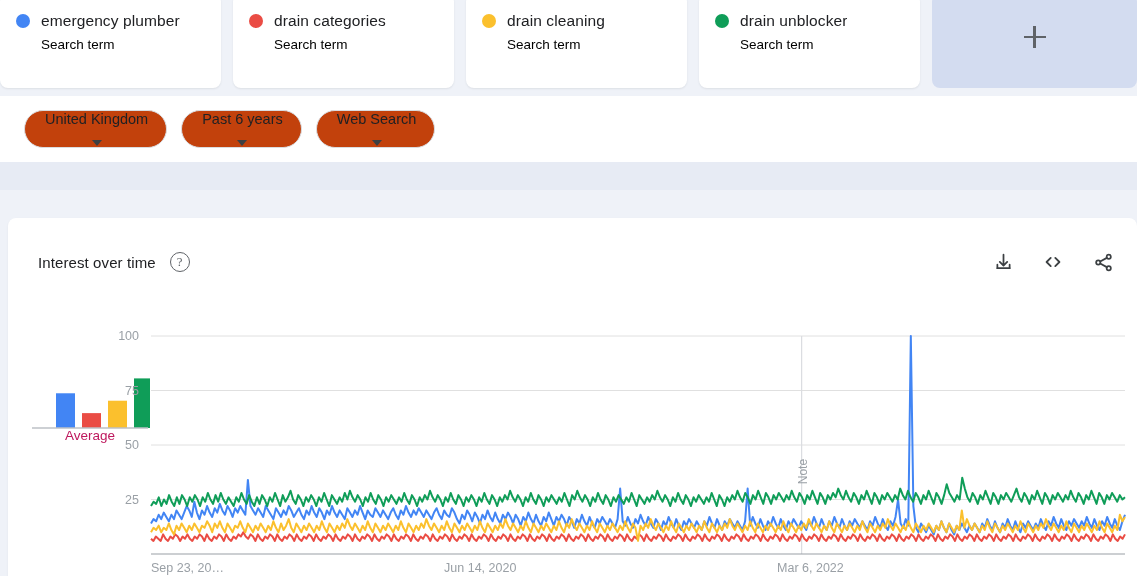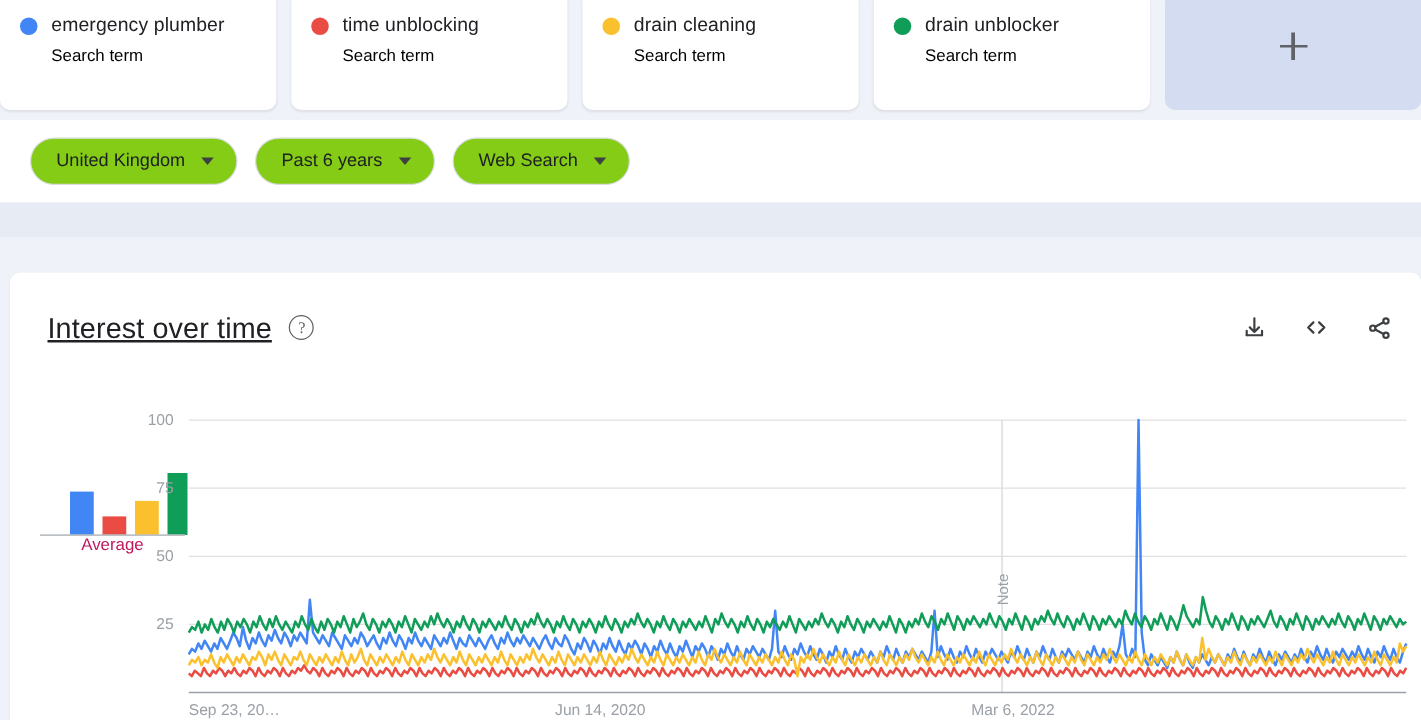--- a/index.html
+++ b/index.html
@@ -57,22 +57,23 @@
     position: absolute; left: 0; top: 96px;
     width: 1137px; height: 66px;
     background: #ffffff;
     display: flex; align-items: center; gap: 14px;
     padding-left: 24px;
   }
   .chip {
     height: 38px; border: 1px solid #dadce0; border-radius: 20px;
     display: inline-flex; align-items: center; gap: 13px;
     padding: 0 18px 0 20px;
-    background: #84cc16; color: #202124; font-size: 14.5px;
+    background: #c2410c; color: #202124; font-size: 14.5px;
     white-space: nowrap;
+    flex-direction: column;
   }
   .caret {
     width: 0; height: 0;
     border-left: 5.5px solid transparent;
     border-right: 5.5px solid transparent;
     border-top: 6.5px solid #3c4043;
   }
 
   
   .band-dark {
@@ -90,21 +91,21 @@
     width: 1129px; height: 372px;
     background: #ffffff;
     border-radius: 8px 8px 0 0;
     box-shadow: 0 1px 2px rgba(60,64,67,0.08);
     overflow: hidden;
   }
   .iot-header {
     position: absolute; left: 30px; top: 24px; right: 24px; height: 40px;
     display: flex; align-items: center;
   }
-  .iot-title { font-size: 23px; color: #202124; letter-spacing: .1px; text-decoration: underline; }
+  .iot-title { font-size: 15px; color: #202124; letter-spacing: .1px; }
   .help-icon {
     margin-left: 14px; width: 20px; height: 20px; border-radius: 50%;
     border: 1.6px solid #5f6368; color: #5f6368;
     font-size: 13px; line-height: 17px; text-align: center;
     font-family: "Liberation Serif", serif;
   }
   .iot-actions {
     position: absolute; right: 16px; top: 26px;
     display: flex; align-items: center; gap: 14px;
   }
@@ -138,21 +139,21 @@
     <div class="term-card">
       <div class="term-head">
         <span class="dot" style="background:#4285f4"></span>
         <span class="term-name">emergency plumber</span>
       </div>
       <div class="term-sub">Search term</div>
     </div>
     <div class="term-card">
       <div class="term-head">
         <span class="dot" style="background:#ea4c44"></span>
-        <span class="term-name">time unblocking</span>
+        <span class="term-name">drain categories</span>
       </div>
       <div class="term-sub">Search term</div>
     </div>
     <div class="term-card">
       <div class="term-head">
         <span class="dot" style="background:#fbc02d"></span>
         <span class="term-name">drain cleaning</span>
       </div>
       <div class="term-sub">Search term</div>
     </div>

